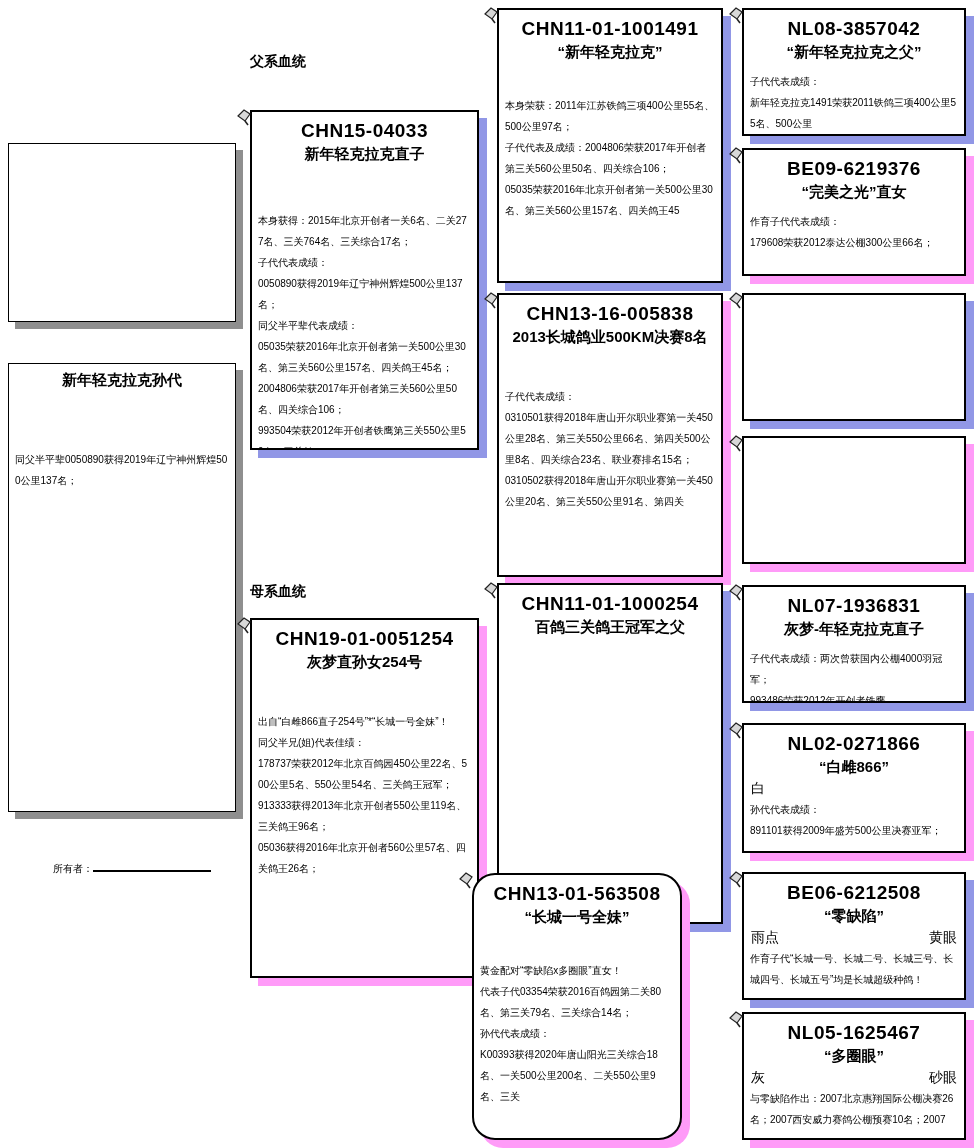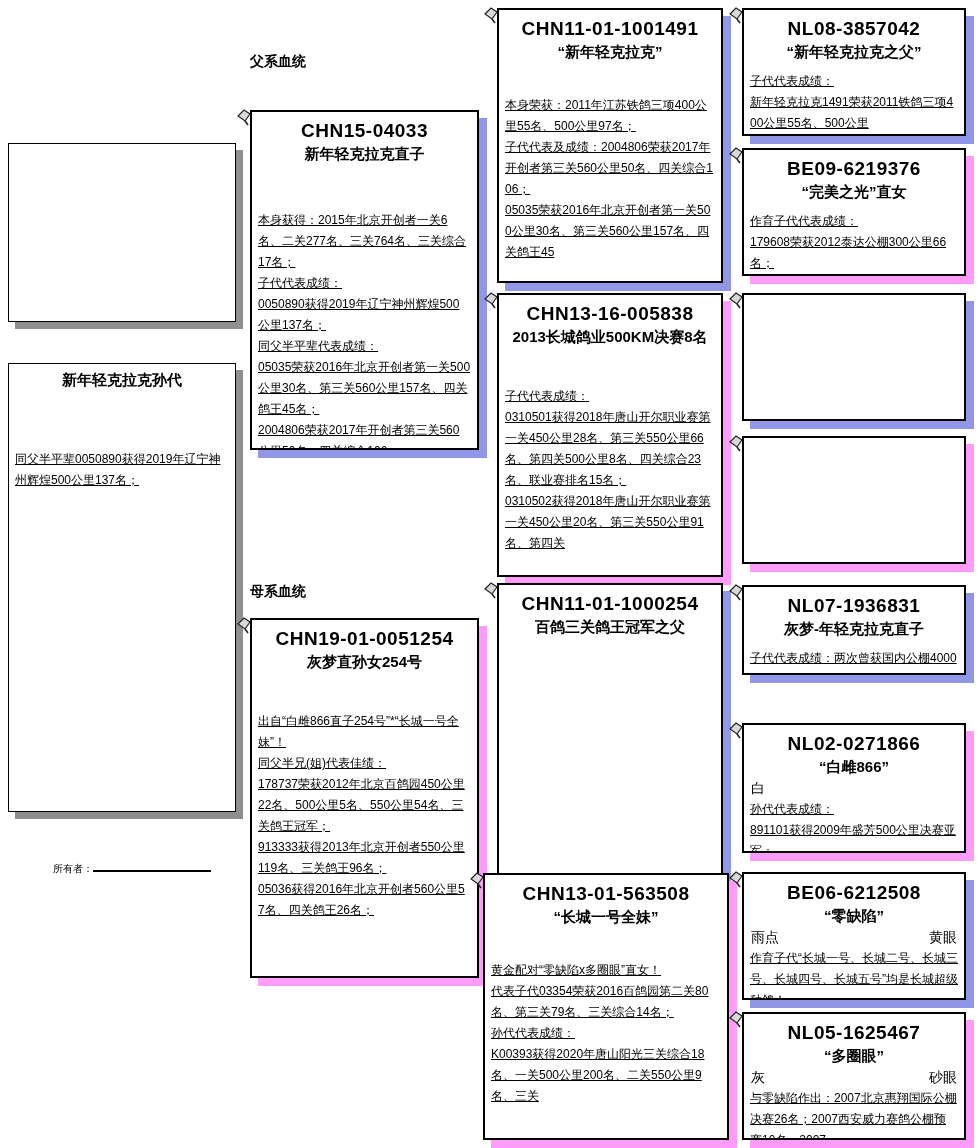--- a/index.html
+++ b/index.html
@@ -13,22 +13,22 @@
   .box .content { position:absolute; inset:0; overflow:hidden; padding:5px 5px 0 5px; }
   .male   { box-shadow:8px 8px 0 0 var(--male); }
   .female { box-shadow:8px 8px 0 0 var(--female); }
   .neutral{ box-shadow:7px 7px 0 0 var(--neutral); border-width:1px; }
   .ring {
     text-align:center; font-weight:bold; font-size:19px; line-height:24px;
     letter-spacing:.5px; color:#000; margin-top:2px;
   }
   .name { text-align:center; font-weight:bold; font-size:15px; line-height:22px; color:#000; }
   .body {
-    font-size:12px; line-height:21px; color:#000;
-    white-space:pre-line; word-break:break-all; padding:0 1px;text-decoration:underline;
+    font-size:10px; line-height:21px; color:#000;
+    white-space:pre-line; word-break:break-all; padding:0 1px;
   }
   .gap-xl { margin-top:58px; }
   .gap-lg { margin-top:45px; }
   .gap-md { margin-top:38px; }
   .gap-sm { margin-top:32px; }
   .gap-xs { margin-top:8px; }
   .colorline {
     display:flex; justify-content:space-between;
     font-size:14px; line-height:21px; padding:0 2px;
   }
@@ -139,21 +139,21 @@
           <path d="M3 8 L9 2 L15 6 L10 13 Z" fill="#d8d8d8" stroke="#222" stroke-width="1.2"></path>
           <path d="M10 13 L13 17" stroke="#222" stroke-width="1.5" fill="none"></path>
         </svg>
     </span>
     <div class="content">
       <div class="ring">CHN11-01-1000254</div>
       <div class="name">百鸽三关鸽王冠军之父</div>
     </div>
   </div>
 
-  <div class="box female" style="left:483px;top:873px;width:246px;height:267px;">
+  <div class="box female" style="left:472px;top:873px;width:210px;height:267px;border-radius:23px;">
     <span class="pin">
       <svg width="18" height="18" viewBox="0 0 18 18">
           <path d="M3 8 L9 2 L15 6 L10 13 Z" fill="#d8d8d8" stroke="#222" stroke-width="1.2"></path>
           <path d="M10 13 L13 17" stroke="#222" stroke-width="1.5" fill="none"></path>
         </svg>
     </span>
     <div class="content">
       <div class="ring">CHN13-01-563508</div>
       <div class="name">“长城一号全妹”</div>
       <div class="body gap-sm">黄金配对“零缺陷x多圈眼”直女！
@@ -206,21 +206,21 @@
   <div class="box female" style="left:742px;top:436px;width:224px;height:128px;">
     <span class="pin">
       <svg width="18" height="18" viewBox="0 0 18 18">
           <path d="M3 8 L9 2 L15 6 L10 13 Z" fill="#d8d8d8" stroke="#222" stroke-width="1.2"></path>
           <path d="M10 13 L13 17" stroke="#222" stroke-width="1.5" fill="none"></path>
         </svg>
     </span>
     <div class="content"></div>
   </div>
 
-  <div class="box male" style="left:742px;top:585px;width:224px;height:90px;">
+  <div class="box male" style="left:742px;top:585px;width:224px;height:118px;">
     <span class="pin">
       <svg width="18" height="18" viewBox="0 0 18 18">
           <path d="M3 8 L9 2 L15 6 L10 13 Z" fill="#d8d8d8" stroke="#222" stroke-width="1.2"></path>
           <path d="M10 13 L13 17" stroke="#222" stroke-width="1.5" fill="none"></path>
         </svg>
     </span>
     <div class="content">
       <div class="ring">NL07-1936831</div>
       <div class="name">灰梦-年轻克拉克直子</div>
       <div class="body gap-xs">子代代表成绩：两次曾获国内公棚4000羽冠军；

